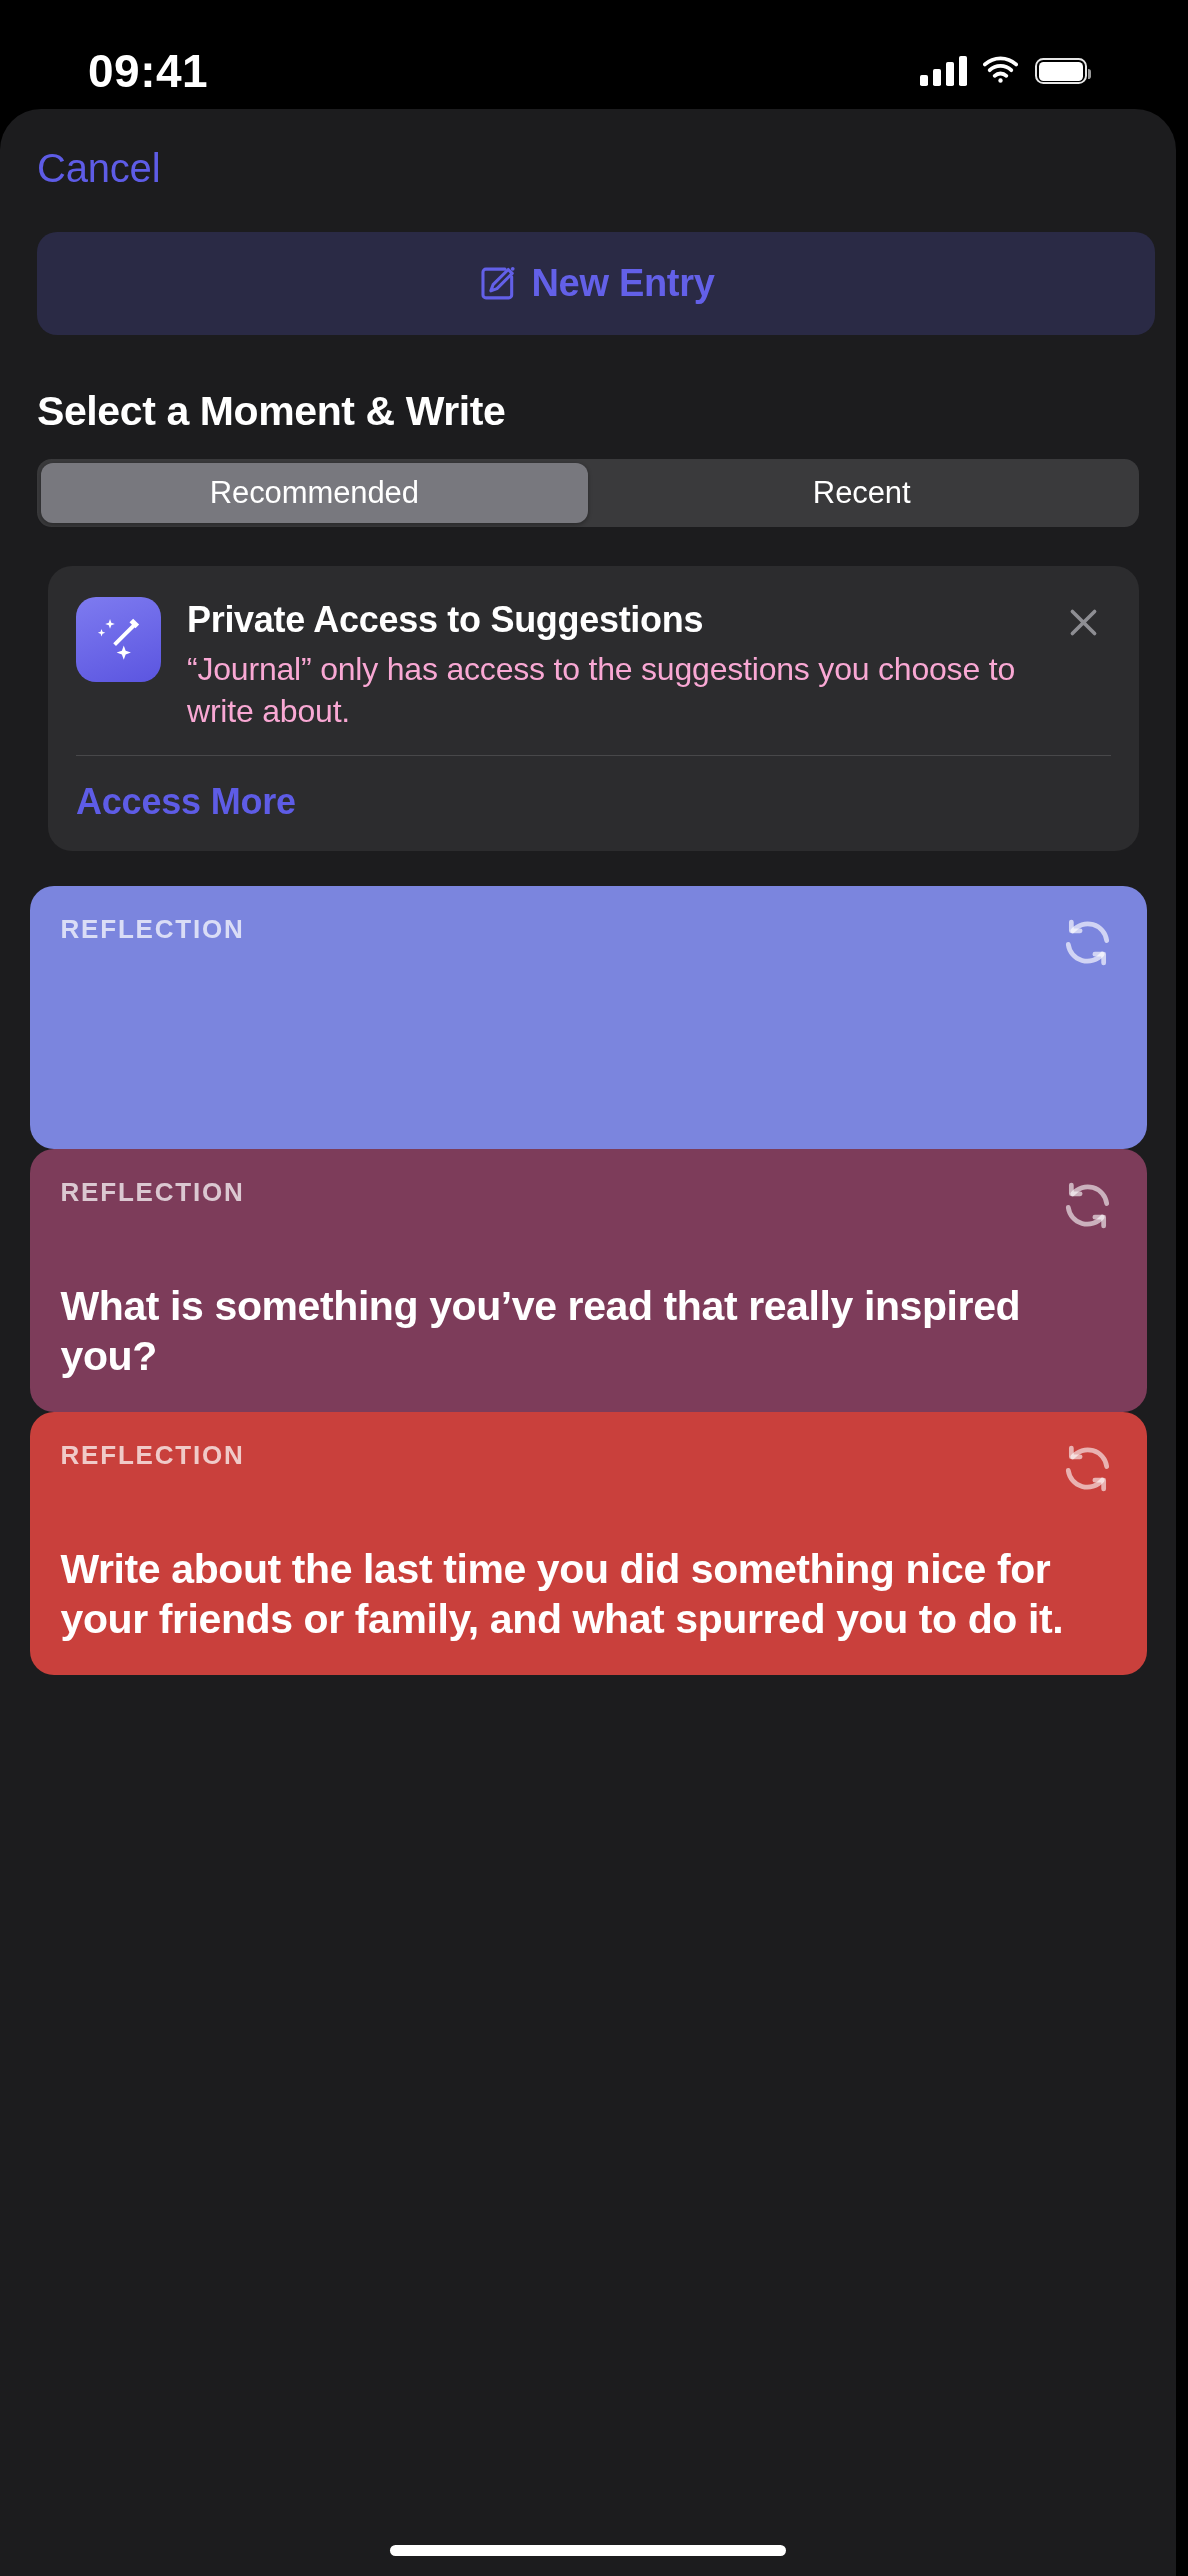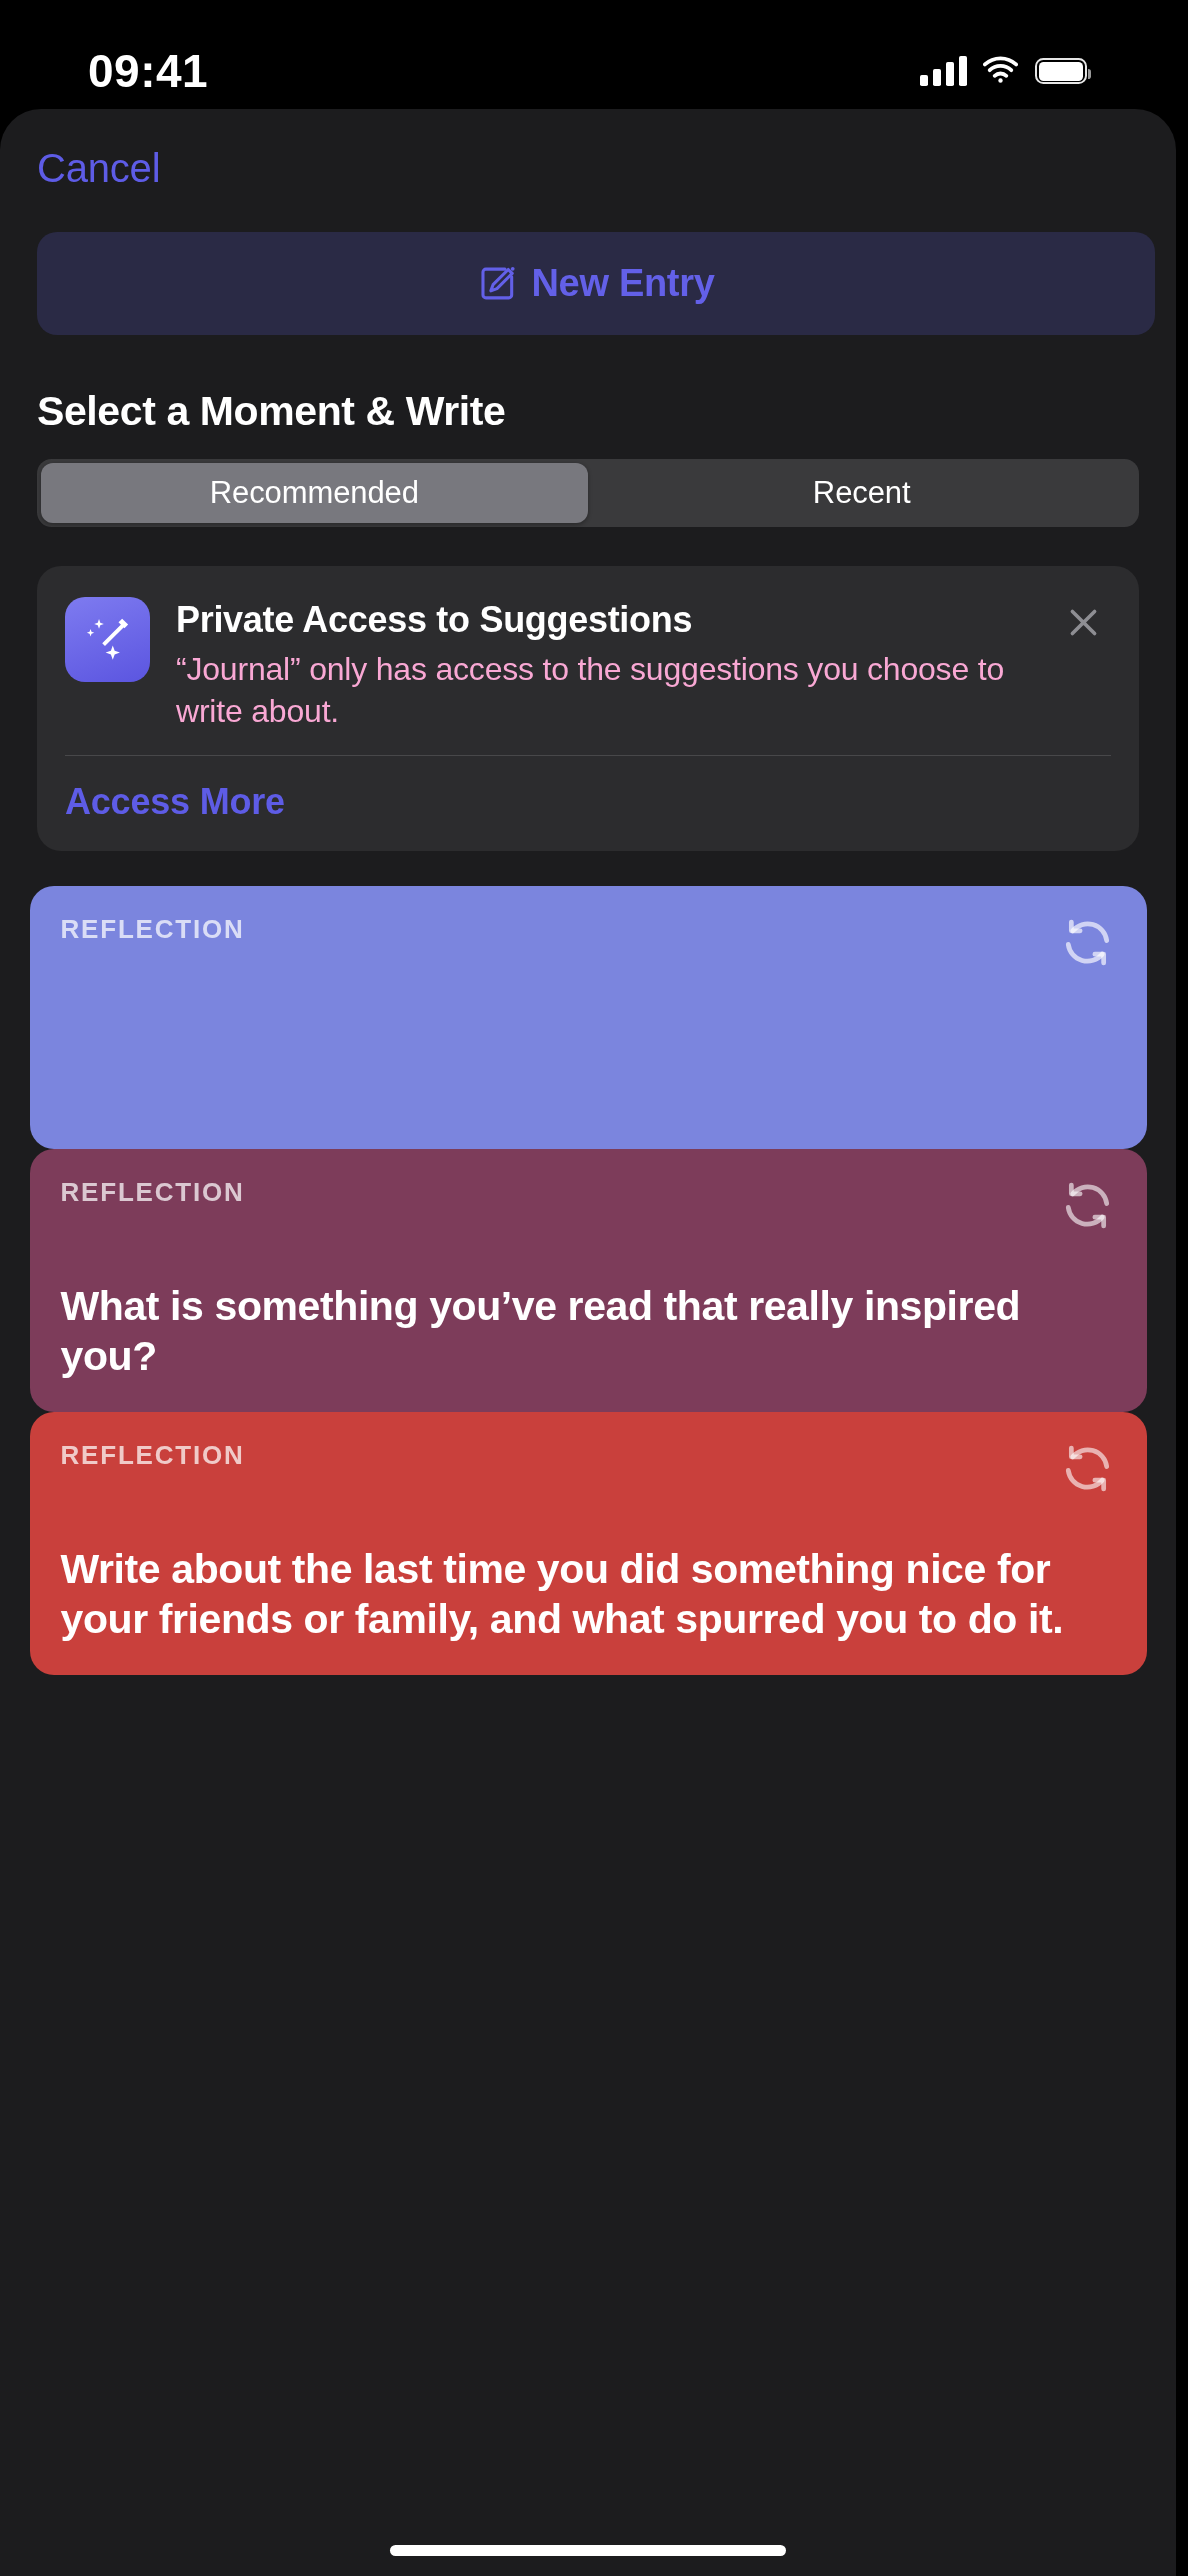--- a/index.html
+++ b/index.html
@@ -78,21 +78,21 @@
   }
   .seg {
     flex:1; display:flex; align-items:center; justify-content:center;
     border-radius:12px; color:#fff; font-size:31px; letter-spacing:-0.1px;
     background:transparent; border:none; font-family:"Liberation Sans", sans-serif;
   }
   .seg.active { background:#78787E; font-weight:500; box-shadow:0 1.8px 4.6px rgba(0,0,0,0.3); }
 
   
   .notice {
-    margin:39px 37px 0 37px; background:#2C2C2E; border-radius:24px;
+    margin:39px 37px 0 48px; background:#2C2C2E; border-radius:24px;
     padding:31px 28px 0 28px;
   }
   .notice-top { display:flex; gap:26px; }
   .wand-tile {
     flex:none; width:85px; height:85px; border-radius:20px;
     background:linear-gradient(160deg,#7E7BF0 0%,#5B55E0 100%);
     display:flex; align-items:center; justify-content:center;
   }
   .wand-ico { width:55px; height:55px; display:block; }
   .notice-text { flex:1; padding-top:1.8px; }

